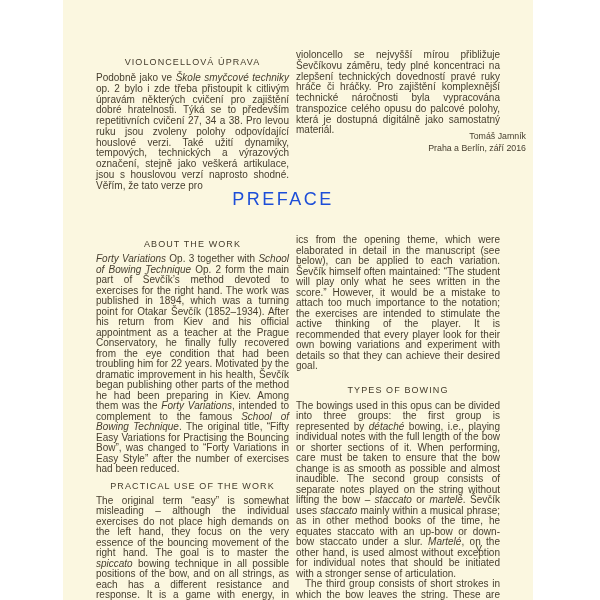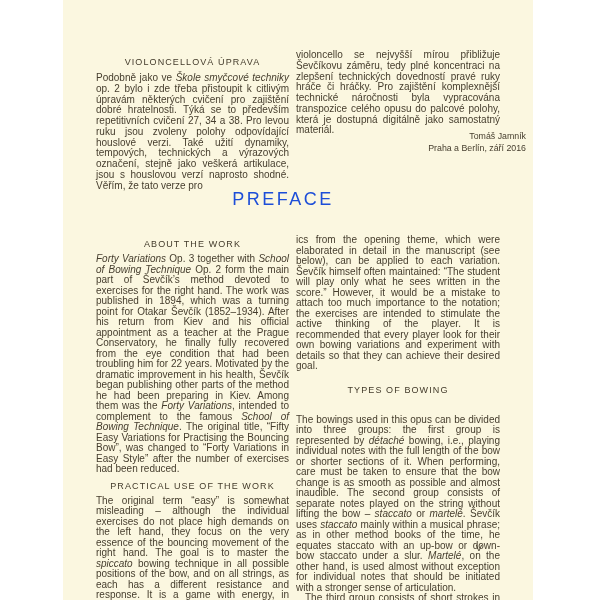--- a/index.html
+++ b/index.html
@@ -13,21 +13,21 @@
   .abs{position:absolute;}
   .sch{
     font-size:9px;font-weight:normal;letter-spacing:1.1px;text-align:center;
     margin:0 0 5px 0;color:#423a2a;
   }
   .body{
     font-size:10px;line-height:10.5px;text-align:justify;margin:0;color:#453d2d;
   }
   .czech{font-size:10px;line-height:10.75px;}
   .mt-prac{margin-top:6px;}
-  .mt-types{margin-top:13px;margin-bottom:20px;}
+  .mt-types{margin-top:13px;margin-bottom:6px;}
   .indent{text-indent:9px;}
   .title{
     font-size:18px;font-weight:normal;letter-spacing:2.5px;text-align:center;
     margin:0;color:#1d4ed8;
   }
   .signature{
     text-align:right;font-size:8.8px;line-height:11.5px;color:#453d2d;
   }
   .pagenum{font-size:9.5px;text-align:center;color:#453d2d;}
   i{font-style:italic;}

